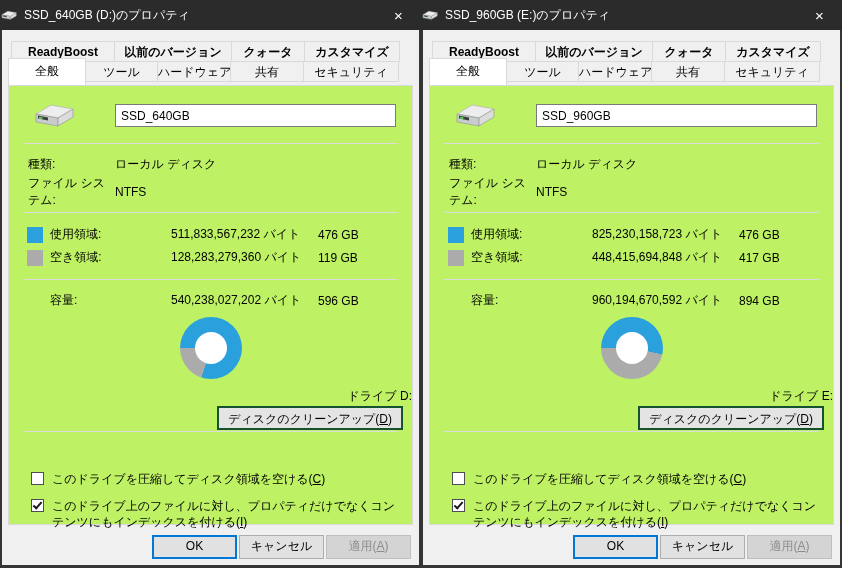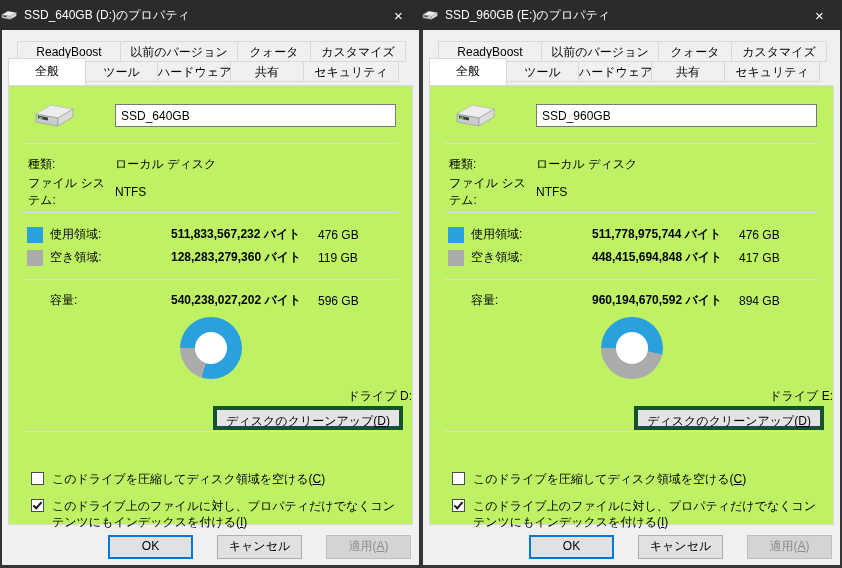--- a/index.html
+++ b/index.html
@@ -21,21 +21,21 @@
   .closebtn{
     margin-left:auto;width:45px;height:30px;flex:none;
     display:flex;align-items:center;justify-content:center;
     color:#fff;font-size:15px;cursor:default;
   }
   
   .dlg{position:absolute;top:30px;left:2px;right:2px;bottom:3px;background:#f0f0f0;}
   
   .tabstrip{position:absolute;top:11px;left:6px;z-index:5;}
   .trow{display:flex;}
-  .trow1{margin-left:9px;}
+  .trow1{margin-left:3px;font-weight:bold;}
   .tab{
     height:21px;line-height:21px;text-align:center;box-sizing:border-box;
     background:#f0f0f0;border:1px solid #d9d9d9;margin-right:-1px;
     white-space:nowrap;overflow:hidden;
   }
   .trow2 .tab{margin-top:-1px;}
   .tab.active{
     background:#fff;border-bottom:none;height:27px;margin-top:-4px;
     position:relative;z-index:6;line-height:25px;
   }
@@ -50,53 +50,53 @@
   .vol-input{
     margin-left:40px;flex:1;height:21px;border:1px solid #7a7a7a;background:#fff;
     font-family:inherit;font-size:12px;padding:0 5px;box-sizing:content-box;
   }
   .inforow{display:flex;align-items:center;height:28px;margin:0 16px;padding-left:3px;}
   .inforow .lcol{width:87px;flex:none;}
   .usagerow{display:flex;align-items:center;height:23px;margin:0 16px;}
   .legend{width:16px;height:16px;flex:none;margin:0 7px 0 2px;}
   .legend.blank{background:transparent;}
   .usagerow .ulabel{width:121px;flex:none;}
-  .usagerow .ubytes{width:147px;flex:none;font-weight:bold;}
+  .usagerow .ubytes{width:147px;flex:none;}
   .usagerow .ugb{flex:1;}
   .caprow{margin-top:9px;}
   .gap6{height:6px;}
   .gap10{height:10px;}
   
   .pie-section{position:relative;height:114px;}
   .donut{width:62px;height:62px;border-radius:50%;margin:5px auto 0;position:relative;}
   .donut::after{
     content:"";position:absolute;left:15px;top:15px;width:32px;height:32px;
     border-radius:50%;background:#fff;
   }
   .drive-label{text-align:right;margin-top:9px;}
   .cleanup-btn{
     position:absolute;right:9px;bottom:1px;height:24px;line-height:22px;
-    background:#e4e4e4;border:4px solid #14532d;padding:0 9px;box-sizing:border-box;
+    background:#e4e4e4;border:2px solid #14532d;padding:0 9px;box-sizing:border-box;
     font-size:12px;white-space:nowrap;cursor:default;
   }
   
   .cbrow{display:flex;margin:11px 16px 0 22px;line-height:16px;cursor:default;}
   .cbbox{
     width:13px;height:13px;border:1px solid #4d4d4d;background:#fff;
     flex:none;margin:1px 8px 0 0;position:relative;box-sizing:border-box;
   }
   .cbbox.checked::after{
     content:"";position:absolute;left:1px;top:2px;width:7px;height:3px;
     border-left:2px solid #1a1a1a;border-bottom:2px solid #1a1a1a;
     transform:rotate(-48deg);
   }
   .cb1{margin-top:39px;}
   .key{text-decoration:underline;}
   
-  .footer{position:absolute;right:8px;bottom:6px;display:flex;gap:24px;}
+  .footer{position:absolute;right:8px;bottom:6px;display:flex;gap:2px;}
   .btn{
     width:85px;height:24px;box-sizing:border-box;background:#e1e1e1;
     border:1px solid #adadad;text-align:center;line-height:21px;font-size:12px;cursor:default;
   }
   .btn.ok{border:2px solid #0078d7;line-height:19px;}
   .btn.disabled{background:#d4d4d4;border-color:#bfbfbf;color:#8b8b8b;}
 </style>
 </head>
 <body>
 
@@ -230,21 +230,21 @@
       <div class="inforow">
         <span class="lcol">ファイル システム:</span>
         <span>NTFS</span>
       </div>
       <div class="gap6"></div>
       <hr class="sep">
       <div class="gap10"></div>
       <div class="usagerow">
         <span class="legend" style="background:#2aa1dc;"></span>
         <span class="ulabel">使用領域:</span>
-        <span class="ubytes">511,778,975,744 バイト</span>
+        <span class="ubytes">825,230,158,723 バイト</span>
         <span class="ugb">476 GB</span>
       </div>
       <div class="usagerow">
         <span class="legend" style="background:#ababab;"></span>
         <span class="ulabel">空き領域:</span>
         <span class="ubytes">448,415,694,848 バイト</span>
         <span class="ugb">417 GB</span>
       </div>
       <div class="gap10"></div>
       <hr class="sep">

